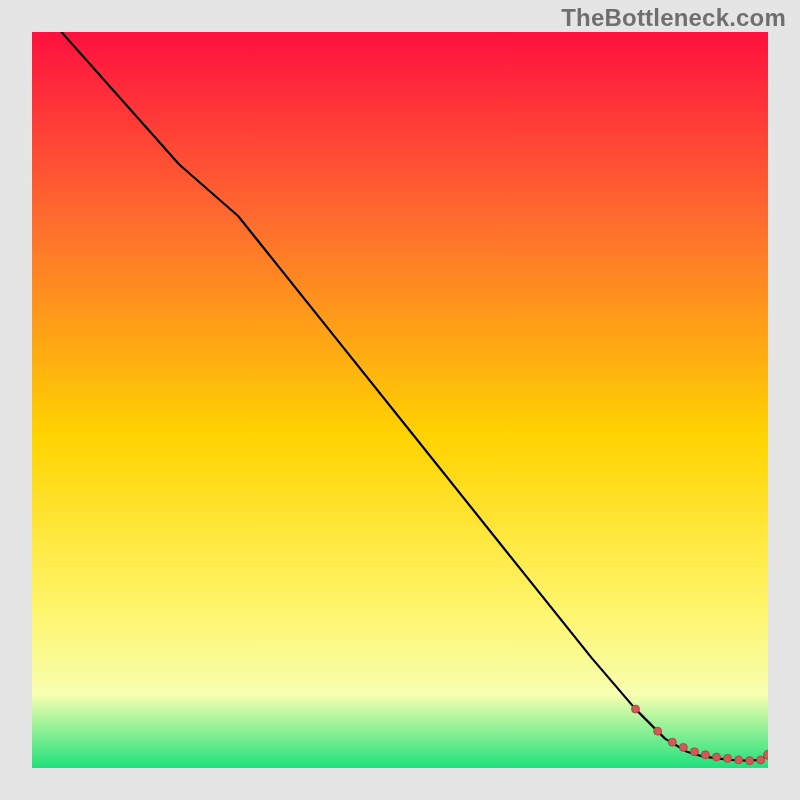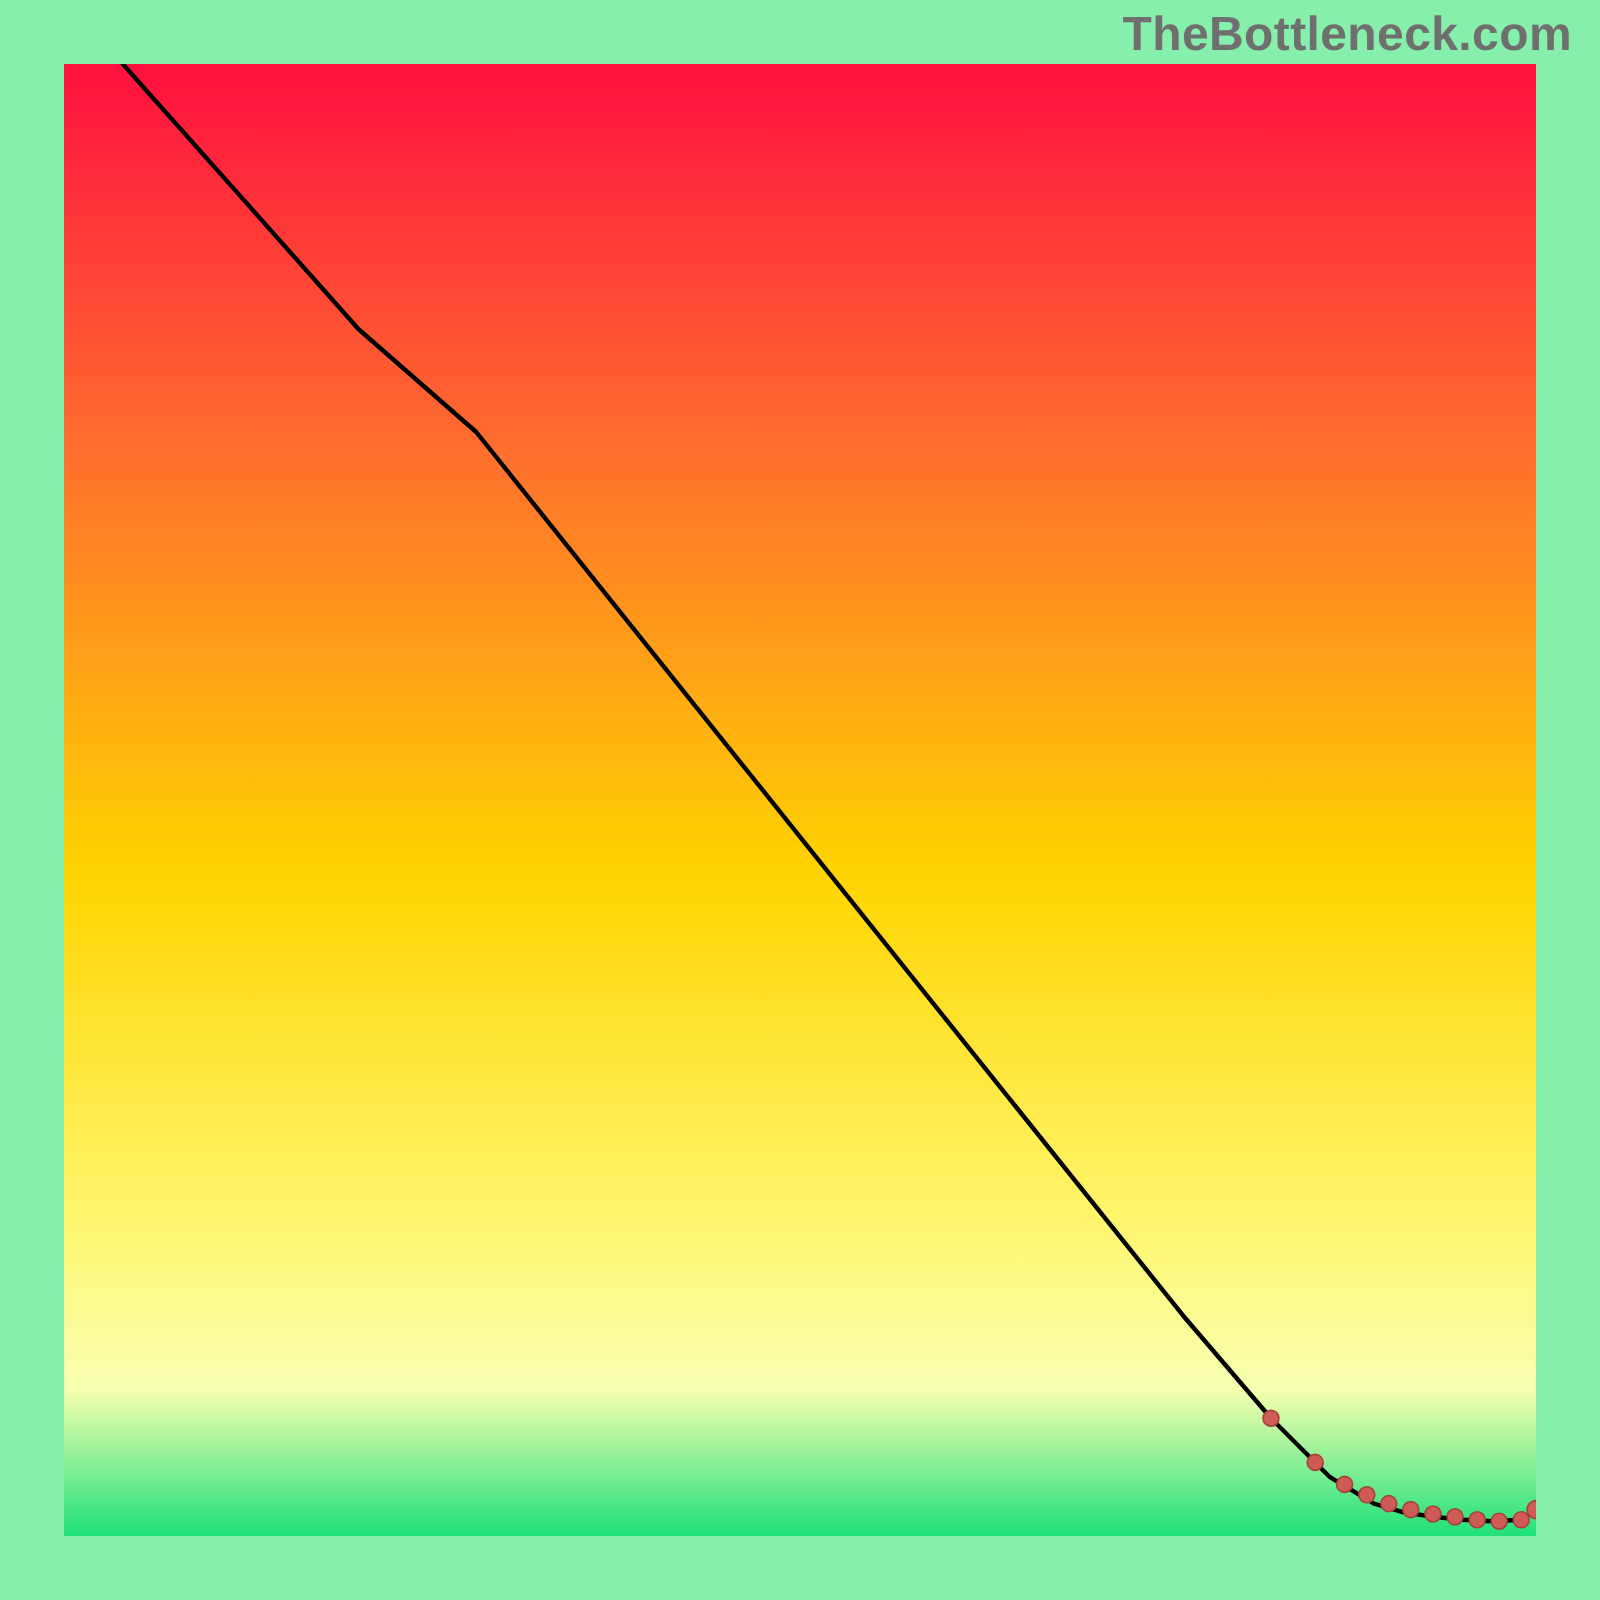--- a/index.html
+++ b/index.html
@@ -8,21 +8,21 @@
     width: 800px;
     height: 800px;
     background: #000;
     overflow: hidden;
     font-family: Arial, Helvetica, sans-serif;
   }
   .frame {
     position: relative;
     width: 800px;
     height: 800px;
-    background: #86efac;
+    background: #e5e5e5;
   }
   .watermark {
     position: absolute;
     top: 4px;
     right: 14px;
     font-size: 24px;
     font-weight: 600;
     color: #6f6f6f;
     letter-spacing: 0.2px;
     z-index: 10;

